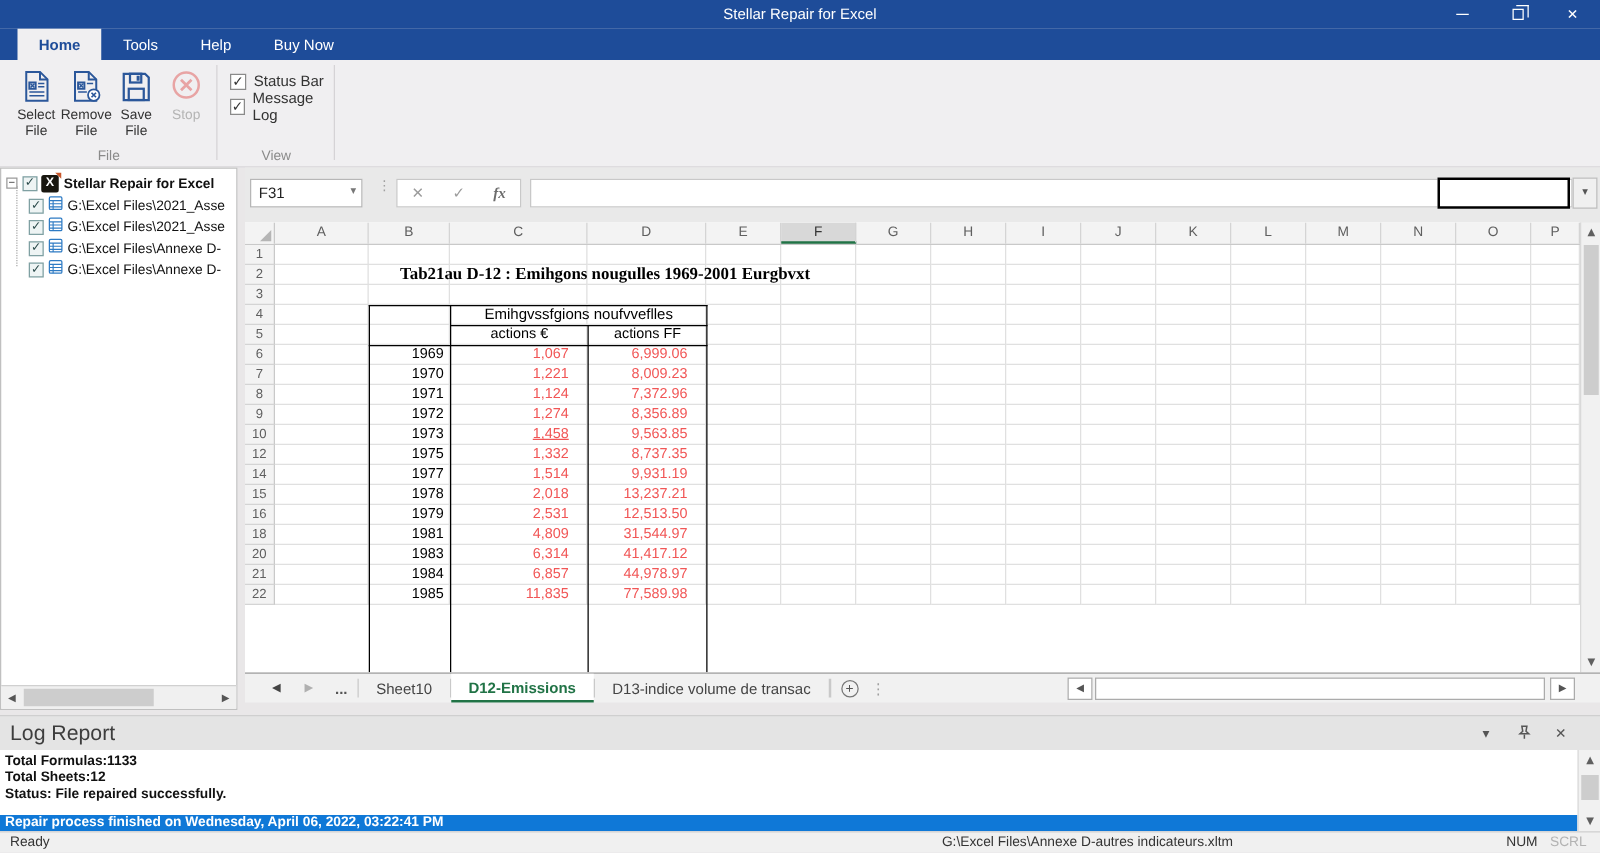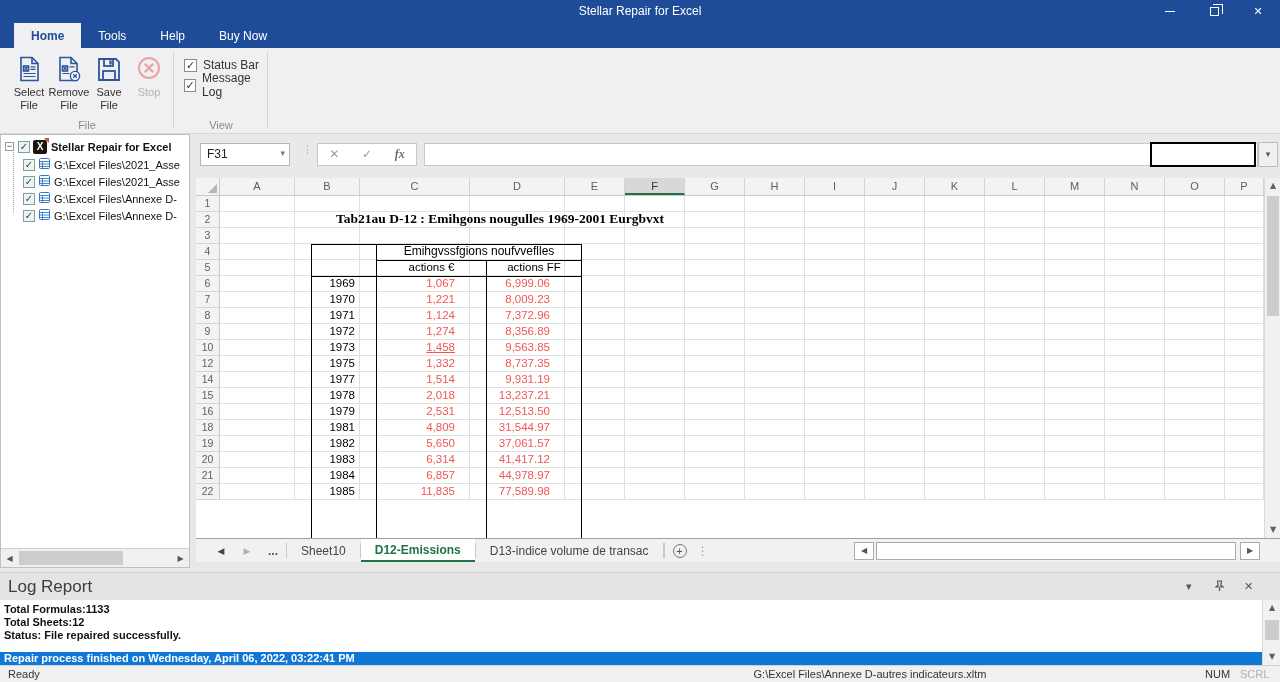--- a/index.html
+++ b/index.html
@@ -64,21 +64,21 @@
   #gridhdr { display:flex; height:18px; background:#f3f3f3; border-bottom:1px solid #c9c9c9; }
   .colhdr { border-right:1px solid #d4d4d4; color:#5f5f5f; text-align:center; line-height:17px; font-size:11px; flex:none; }
   .colhdr.sel { background:#d8d8d8; border-bottom:2px solid #217346; color:#333; }
   #corner { width:24px; flex:none; background:#f3f3f3; border-right:1px solid #c9c9c9; position:relative; }
   #corner:after { content:""; position:absolute; right:2px; bottom:2px; border-left:9px solid transparent; border-bottom:9px solid #b5b5b5; }
   .grow { display:flex; height:16px; }
   .rowhdr { width:24px; flex:none; background:#f3f3f3; border-right:1px solid #c9c9c9; border-bottom:1px solid #d4d4d4; color:#5f5f5f; text-align:center; line-height:15px; font-size:10.5px; }
   .gcell { flex:none; border-right:1px solid #e0e0e0; border-bottom:1px solid #e0e0e0; line-height:15px; overflow:visible; white-space:nowrap; }
   .gcell.year { text-align:right; padding-right:4px; color:#000; }
   .gcell.val { text-align:right; padding-right:14px; color:#f15656; }
-  #overlay { position:absolute; left:16px; top:0; width:100%; height:100%; pointer-events:none; }
+  #overlay { position:absolute; left:0; top:0; width:100%; height:100%; pointer-events:none; }
   #sheettitle { position:absolute; left:124px; top:33px; font-family:"Liberation Serif", serif; font-weight:bold; font-size:13.5px; color:#000; line-height:16px; white-space:nowrap; }
   .mhdr { position:absolute; text-align:center; line-height:15px; color:#000; }
   .bline { position:absolute; background:#000; }
 
   
   #tabbar { position:absolute; left:196px; top:538px; width:1084px; height:24px; background:#f1f1f1; border-top:1px solid #9f9f9f; display:flex; align-items:stretch; font-size:12px; color:#444; }
   .navarr { width:26px; display:flex; align-items:center; justify-content:center; font-size:9px; color:#444; }
   .navarr.dim { color:#b0b0b0; }
   .tabsep { width:1px; background:#c9c9c9; margin:4px 0; }
   .sheettab { padding:0 14px; display:flex; align-items:center; color:#444; }
@@ -580,39 +580,20 @@
         <div class="gcell" style="width: 60px;"></div>
         <div class="gcell" style="width: 60px;"></div>
         <div class="gcell" style="width: 60px;"></div>
         <div class="gcell" style="width: 60px;"></div>
         <div class="gcell" style="width: 60px;"></div>
         <div class="gcell" style="width: 60px;"></div>
         <div class="gcell" style="width: 60px;"></div>
         <div class="gcell" style="width: 39px;"></div>
       </div>
       <div class="grow">
-        <div class="rowhdr">19</div>
-        <div class="gcell" style="width: 75px;"></div>
-        <div class="gcell year" style="width: 65px;">1982</div>
-        <div class="gcell val" style="width: 110px;">5,650</div>
-        <div class="gcell val" style="width: 95px;">37,061.57</div>
-        <div class="gcell" style="width: 60px;"></div>
-        <div class="gcell" style="width: 60px;"></div>
-        <div class="gcell" style="width: 60px;"></div>
-        <div class="gcell" style="width: 60px;"></div>
-        <div class="gcell" style="width: 60px;"></div>
-        <div class="gcell" style="width: 60px;"></div>
-        <div class="gcell" style="width: 60px;"></div>
-        <div class="gcell" style="width: 60px;"></div>
-        <div class="gcell" style="width: 60px;"></div>
-        <div class="gcell" style="width: 60px;"></div>
-        <div class="gcell" style="width: 60px;"></div>
-        <div class="gcell" style="width: 39px;"></div>
-      </div>
-      <div class="grow">
         <div class="rowhdr">20</div>
         <div class="gcell" style="width: 75px;"></div>
         <div class="gcell year" style="width: 65px;">1983</div>
         <div class="gcell val" style="width: 110px;">6,314</div>
         <div class="gcell val" style="width: 95px;">41,417.12</div>
         <div class="gcell" style="width: 60px;"></div>
         <div class="gcell" style="width: 60px;"></div>
         <div class="gcell" style="width: 60px;"></div>
         <div class="gcell" style="width: 60px;"></div>
         <div class="gcell" style="width: 60px;"></div>

